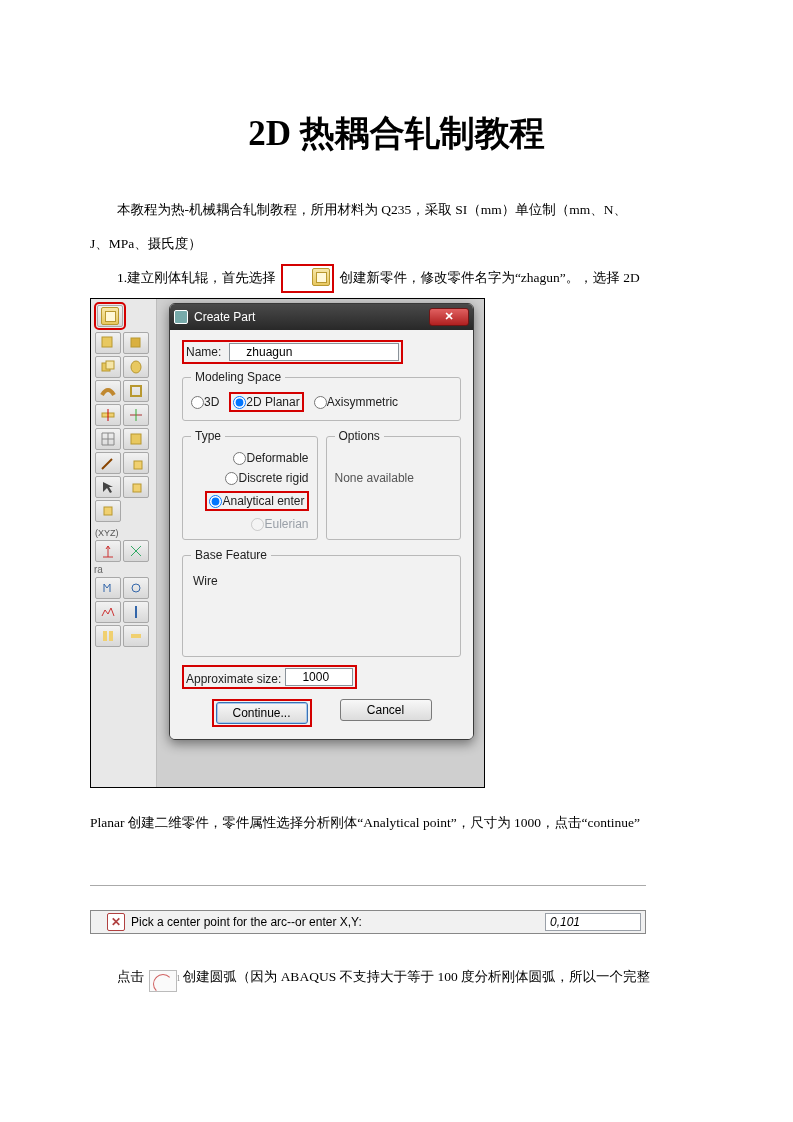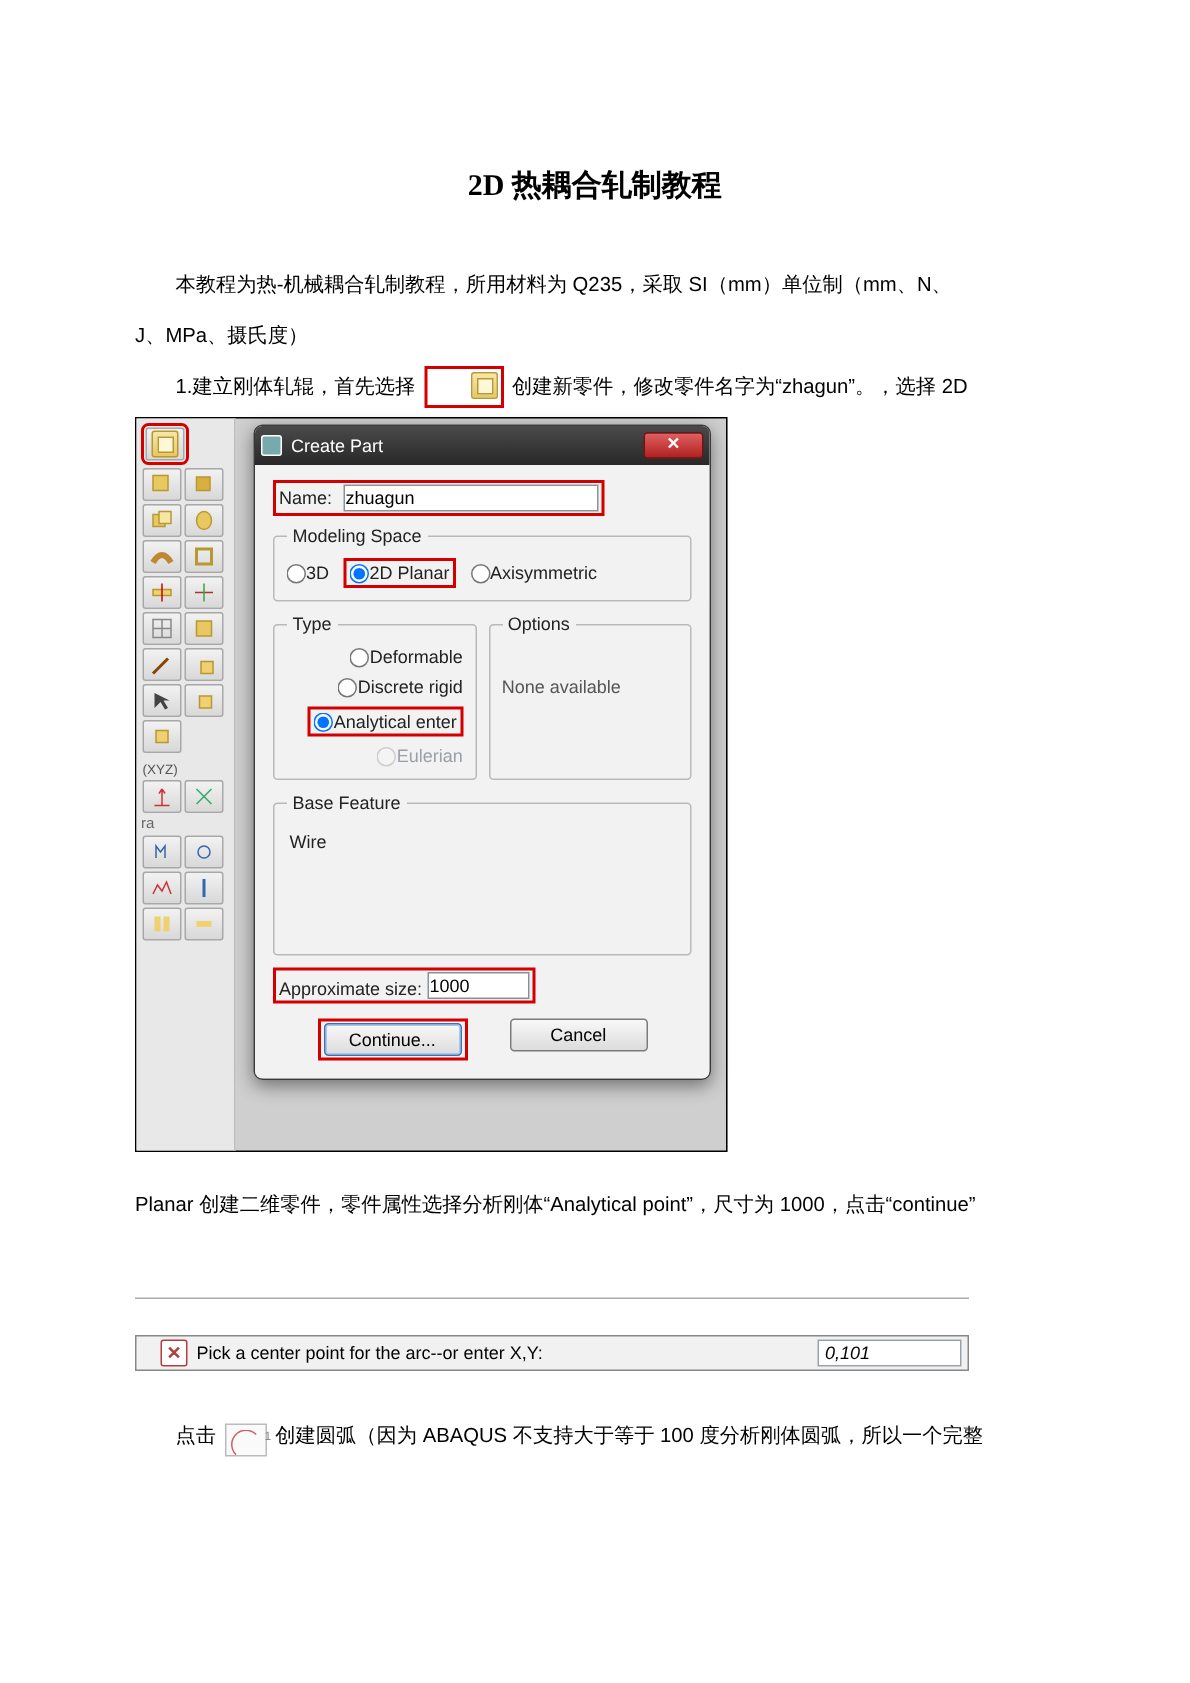--- a/index.html
+++ b/index.html
@@ -7,30 +7,30 @@
     width: 793px;
     height: 1122px;
     background: #fff;
     font-family: "Microsoft YaHei", "SimSun", Arial, sans-serif;
     color: #000;
     position: relative;
     padding: 110px 90px 60px 90px;
   }
   h1 {
     text-align: center;
-    font-size: 20px;
+    font-size: 35px;
     font-weight: bold;
     margin-bottom: 36px;
     font-family: "SimSun", serif;
   }
   .para {
     font-size: 13.5px;
     line-height: 2.5;
     text-indent: 2em;
-    font-family: Liberation Sans, sans-serif;
+    font-family: Liberation Serif, serif;
   }
   .para.no-indent { text-indent: 0; }
   .inline-icon-box {
     display: inline-block;
     vertical-align: middle;
     border: 2px solid #d40000;
     padding: 2px;
     margin: 0 2px;
     line-height: 1;
   }
@@ -108,21 +108,21 @@
     background: linear-gradient(#e06060,#b02020);
     border:1px solid #701515;
     color:#fff;text-align:center;font-size:11px;line-height:15px;font-weight:bold;
   }
   .dlg-body { padding: 10px 12px 12px; background:#f2f2f2;}
   .row { display:flex; align-items:center; margin-bottom:6px;}
   .row label.lab { margin-right:4px; }
   .red-box { border:2px solid #d40000; padding:1px 2px; }
   .txt {
     border:1px solid #8a9299; height:18px; font-size:12px;
-    background:#fff; padding:0 0;
+    background:#fff; padding:0 16px;
   }
   .txt.name { width: 170px; }
   fieldset {
     border:1px solid #b9b9b9; border-radius:3px;
     padding:8px; margin-bottom:8px; font-size:12px;
   }
   legend { padding:0 4px; font-size:12px;}
   .radios { display:flex; align-items:center; gap:10px; }
   .radios.col { flex-direction:column; align-items:flex-end; gap:6px;}
   .radio-wrap {display:inline-flex;align-items:center;gap:0;}

